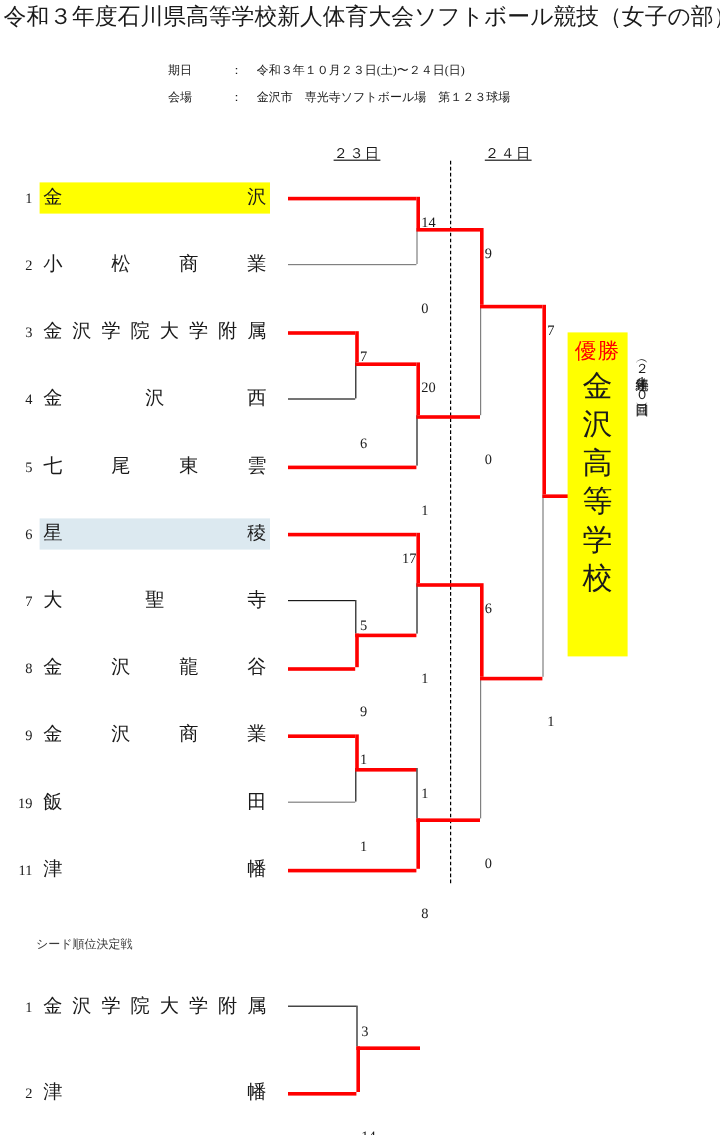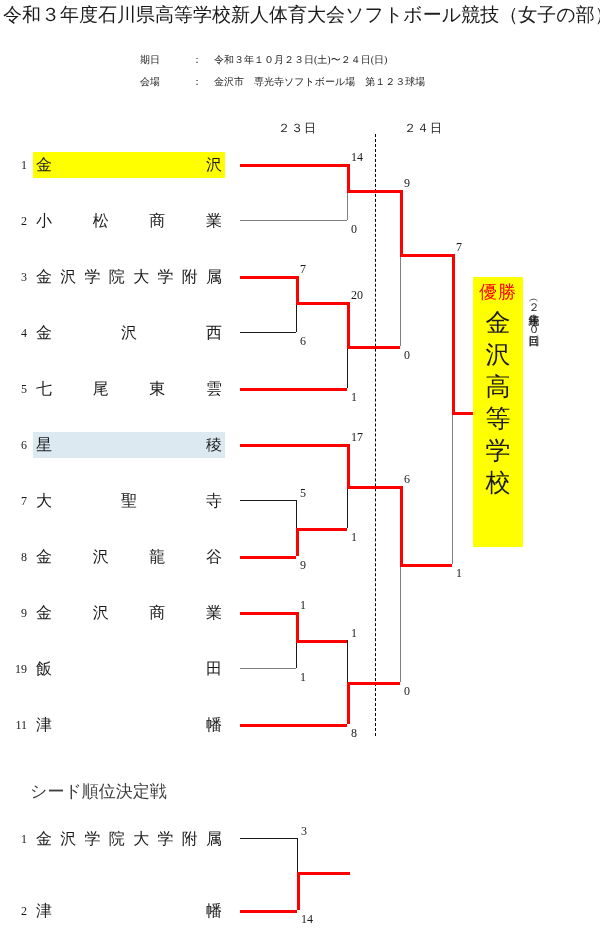--- a/index.html
+++ b/index.html
@@ -13,21 +13,21 @@
   
   #title{
     left:3px;top:3px;width:594px;
     font-size:19px;line-height:24px;letter-spacing:0px;white-space:nowrap;
   }
   .meta-row{font-size:10px;line-height:20px;white-space:nowrap;}
   .meta-label{display:inline-block;width:40px;}
   .meta-colon{display:inline-block;width:34px;text-align:center;}
 
   
-  .day{font-size:12px;white-space:nowrap;letter-spacing:1px;}
+  .day{font-size:12px;white-space:nowrap;letter-spacing:1px;text-decoration:underline;}
 
   
   .seed-no{
     font-size:12px;text-align:right;width:22px;white-space:nowrap;
     font-family:"Liberation Serif","DejaVu Serif",serif;
   }
   .team-name{
     width:192px;height:26px;line-height:26px;
     font-size:16px;white-space:nowrap;
     display:flex;justify-content:space-between;
@@ -42,20 +42,21 @@
   .lose{border-color:#808080;}
   .dark{border-color:#1a1a1a;}
   .w3{border-top-width:3px;}
   .v3{border-left-width:3px;}
   .w1{border-top-width:1px;}
   .v1{border-left-width:1px;}
 
   .score{
     font-size:12px;white-space:nowrap;color:#1a1a1a;
     font-family:"Liberation Serif","DejaVu Serif",serif;
+    margin-top:28px;
   }
 
   
   #day-divider{
     width:0;border-left:1px dashed #000;
   }
 
   
   #champ-box{
     background:#ffff00;box-sizing:border-box;
@@ -70,21 +71,21 @@
     margin-top:4px;display:flex;flex-direction:column;align-items:center;
     font-size:25px;line-height:32px;color:#1a1a1a;
   }
   #champ-note{
     font-size:11px;line-height:13px;color:#1a1a1a;
     writing-mode:vertical-rl;text-orientation:upright;
     white-space:nowrap;letter-spacing:0px;
   }
 
   
-  #seed-heading{font-size:17px;white-space:nowrap;color:#3a3a3a;}
+  #seed-heading{font-size:10px;white-space:nowrap;color:#3a3a3a;}
 </style>
 </head>
 <body>
 
 <div class="abs" id="title">令和３年度石川県高等学校新人体育大会ソフトボール競技（女子の部）</div>
 
 <div class="abs meta-row" style="left:140px;top:50px;">
   <span class="meta-label">期日</span><span class="meta-colon">：</span><span>令和３年１０月２３日(土)〜２４日(日)</span>
 </div>
 
@@ -212,21 +213,21 @@
 <div class="abs hline w3 win" style="left:347px;top:346px;width:53px;"></div>
 <div class="abs score" style="left:404px;top:348px;">0</div>
 
 <div class="abs vline v3 win" style="left:400px;top:190px;height:64px;"></div>
 <div class="abs vline v1 lose" style="left:400px;top:254px;height:92px;"></div>
 
 <div class="abs hline w3 win" style="left:400px;top:254px;width:52px;"></div>
 <div class="abs score" style="left:456px;top:240px;">7</div>
 
 <div class="abs hline w3 win" style="left:240px;top:444px;width:107px;"></div>
-<div class="abs score" style="left:351px;top:430px;">17</div>
+<div class="abs score" style="left:335px;top:430px;">17</div>
 
 <div class="abs hline w1 dark" style="left:240px;top:500px;width:56px;"></div>
 <div class="abs score" style="left:300px;top:486px;">5</div>
 
 <div class="abs hline w3 win" style="left:240px;top:556px;width:56px;"></div>
 <div class="abs score" style="left:300px;top:558px;">9</div>
 
 <div class="abs vline v1 dark" style="left:296px;top:500px;height:28px;"></div>
 <div class="abs vline v3 win" style="left:296px;top:528px;height:28px;"></div>
 

